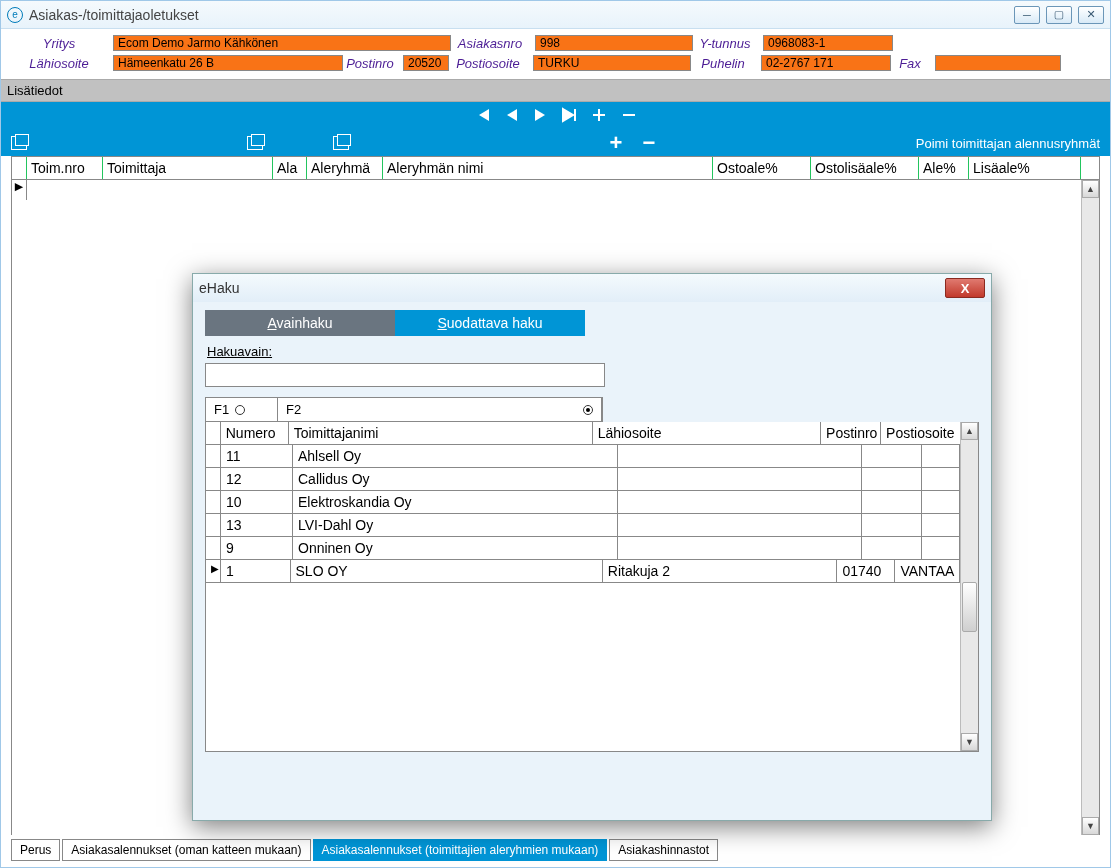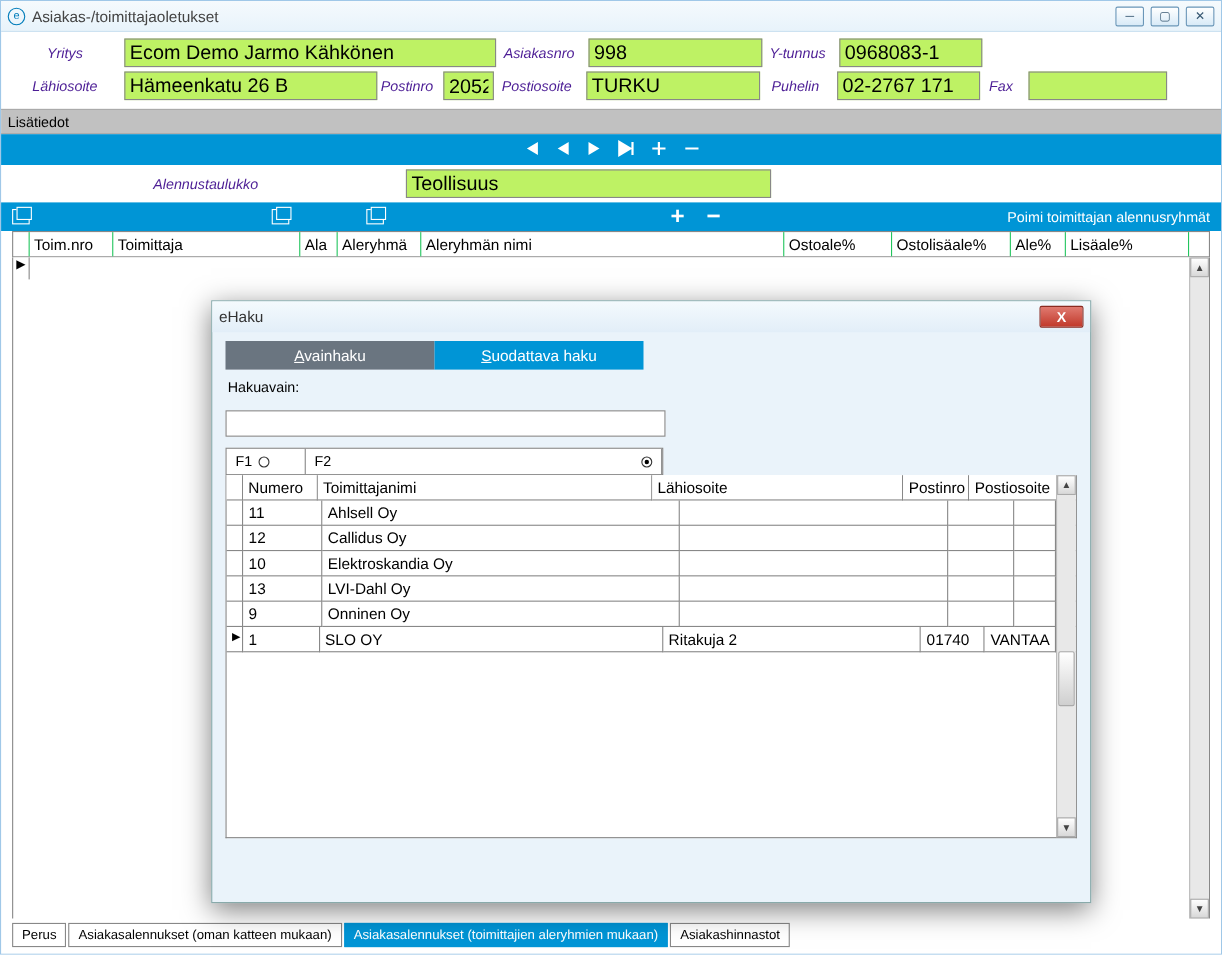--- a/index.html
+++ b/index.html
@@ -60,24 +60,24 @@
     color: #3a5a74;
     font-size: 11px;
   }
   .form-area {
     padding: 6px 10px 4px 10px;
   }
   .row { display: flex; align-items: center; margin-bottom: 4px; }
   .lbl { text-align: center; padding-right: 6px; color: #4c1d95; font-style: italic; }
   .fld {
     border: 1px solid #888;
-    background: #bef264;
-    height: 26px;
+    background: #f97316;
+    height: 16px;
     padding: 2px 4px;
-    font-size: 18px;
+    font-size: 12px;
   }
   .section-label {
     background: #c1c1c1;
     padding: 3px 6px;
     font-size: 13px;
     border-top: 1px solid #aaa;
     border-bottom: 1px solid #aaa;
   }
   .nav-bar {
     background: #0095d6;
@@ -223,21 +223,21 @@
   .dtab {
     flex: 0 0 190px;
     text-align: center;
     padding: 5px 0;
     font-size: 14px;
     color: #fff;
   }
   .dtab.inactive { background: #6a7580; }
   .dtab.active { background: #0095d6; }
   .dtab u { text-decoration: underline; }
-  .sublbl { margin: 8px 0 14px 2px; }
+  .sublbl { margin: 8px 0 4px 2px; text-decoration: underline; }
   .searchfld {
     width: 400px;
     border: 1px solid #888;
     height: 24px;
     padding: 2px 4px;
     background: #fff;
   }
   .radio-row {
     display: flex;
     border: 1px solid #888;
@@ -382,24 +382,20 @@
           <path d="M2 2l10 6-10 6zM14 2v12" stroke="#fff" stroke-width="2"></path>
         </svg></span>
     <span class="nav-icon"><svg width="16" height="16">
           <path d="M7 2h2v12H7zM2 7h12v2H2z"></path>
         </svg></span>
     <span class="nav-icon"><svg width="16" height="16">
           <path d="M2 7h12v2H2z"></path>
         </svg></span>
   </div>
 
-  <div class="alennus-row">
-    <span class="lbl" style="width:358px">Alennustaulukko</span>
-    <input class="fld" style="width: 332px;" value="Teollisuus">
-  </div>
 
   <div class="blue-toolbar">
     <span class="tbicon"></span>
     <span style="width:180px"></span>
     <span class="tbicon"></span>
     <span style="width:30px"></span>
     <span class="tbicon"></span>
     <span class="spacer"></span>
     <span style="font-size:22px;font-weight:bold">+</span>
     <span style="font-size:22px;font-weight:bold">−</span>

